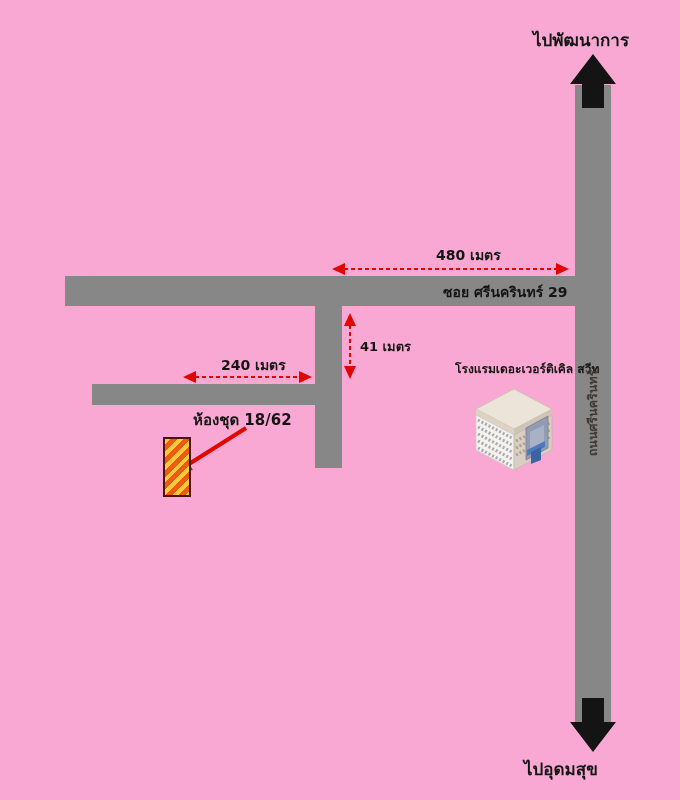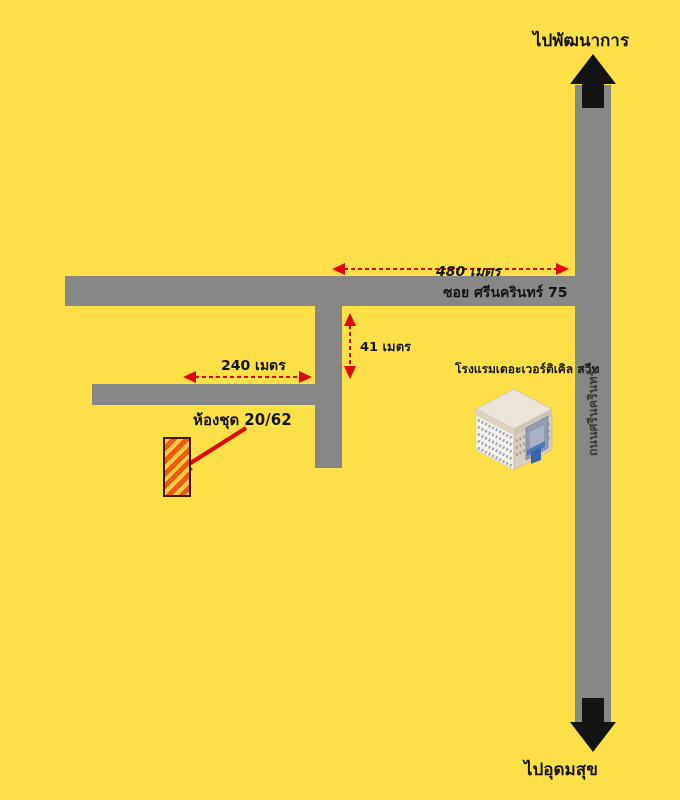--- a/index.html
+++ b/index.html
@@ -6,33 +6,33 @@
     --road:#878787;
     --ink:#141414;
     --red:#e10600;
     --road-text:#3f3a33;
     --condo-yellow:#ffc93e;
     --condo-orange:#ee5a12;
     --condo-border:#46150a;
   }
   html,body{margin:0;padding:0;background:#ffffff;}
   #canvas{
-    position:relative;width:680px;height:800px;background:#fde047;overflow:hidden;
+    position:relative;width:680px;height:800px;background:#f9a8d4;overflow:hidden;
     font-family:"DejaVu Sans","Liberation Sans",sans-serif;color:var(--ink);
   }
   .road{position:absolute;background:var(--road);}
   #road-v-main{left:575px;top:85px;width:36px;height:640px;}
   #road-h-soi{left:65px;top:276px;width:510px;height:30px;}
   #road-v-branch{left:315px;top:298px;width:27px;height:170px;}
   #road-h-branch{left:92px;top:384px;width:250px;height:21px;}
 
   .lbl{position:absolute;font-weight:bold;white-space:nowrap;color:var(--ink);}
   #lbl-top-dest{left:533px;top:26px;font-size:17px;}
   #lbl-bottom-dest{left:524px;top:755px;font-size:17px;}
-  #lbl-d480{left:436px;top:260px;font-size:14px;font-style:italic;}
+  #lbl-d480{left:436px;top:244px;font-size:14px;}
   #lbl-soi{left:443px;top:281px;font-size:14px;}
   #lbl-d55{left:360px;top:336px;font-size:13px;}
   #lbl-d160{left:221px;top:354px;font-size:14px;}
   #lbl-condo{left:193px;top:408px;font-size:15px;}
   #lbl-hotel{left:417px;top:359px;font-size:12px;margin-left:38px;}
   #lbl-road-name{
     left:593px;top:413px;font-size:12.5px;color:var(--road-text);
     transform:translate(-50%,-50%) rotate(-90deg);transform-origin:center;
   }
 
@@ -112,20 +112,20 @@
     </g>
     <polygon points="52,40 74,28 74,60 52,72" fill="#939bb2" stroke="#767e96" stroke-width="0.8"></polygon>
     <polygon points="56,44 70,37 70,55 56,63" fill="#aab1c6"></polygon>
     <polygon points="53,62 71,53 71,59 53,68" fill="#4f79bd"></polygon>
     <polygon points="57,64 67,59 67,72 57,76" fill="#3c63a6"></polygon>
   </svg>
 
   <div class="lbl" id="lbl-top-dest">ไปพัฒนาการ</div>
   <div class="lbl" id="lbl-bottom-dest">ไปอุดมสุข</div>
   <div class="lbl" id="lbl-d480">480 เมตร</div>
-  <div class="lbl" id="lbl-soi">ซอย ศรีนครินทร์ 75</div>
+  <div class="lbl" id="lbl-soi">ซอย ศรีนครินทร์ 29</div>
   <div class="lbl" id="lbl-d55">41 เมตร</div>
   <div class="lbl" id="lbl-d160">240 เมตร</div>
-  <div class="lbl" id="lbl-condo">ห้องชุด 20/62</div>
+  <div class="lbl" id="lbl-condo">ห้องชุด 18/62</div>
   <div class="lbl" id="lbl-hotel">โรงแรมเดอะเวอร์ติเคิล สวีท</div>
   <div class="lbl" id="lbl-road-name">ถนนศรีนครินทร์</div>
 
 </div>
 
 </body></html>

